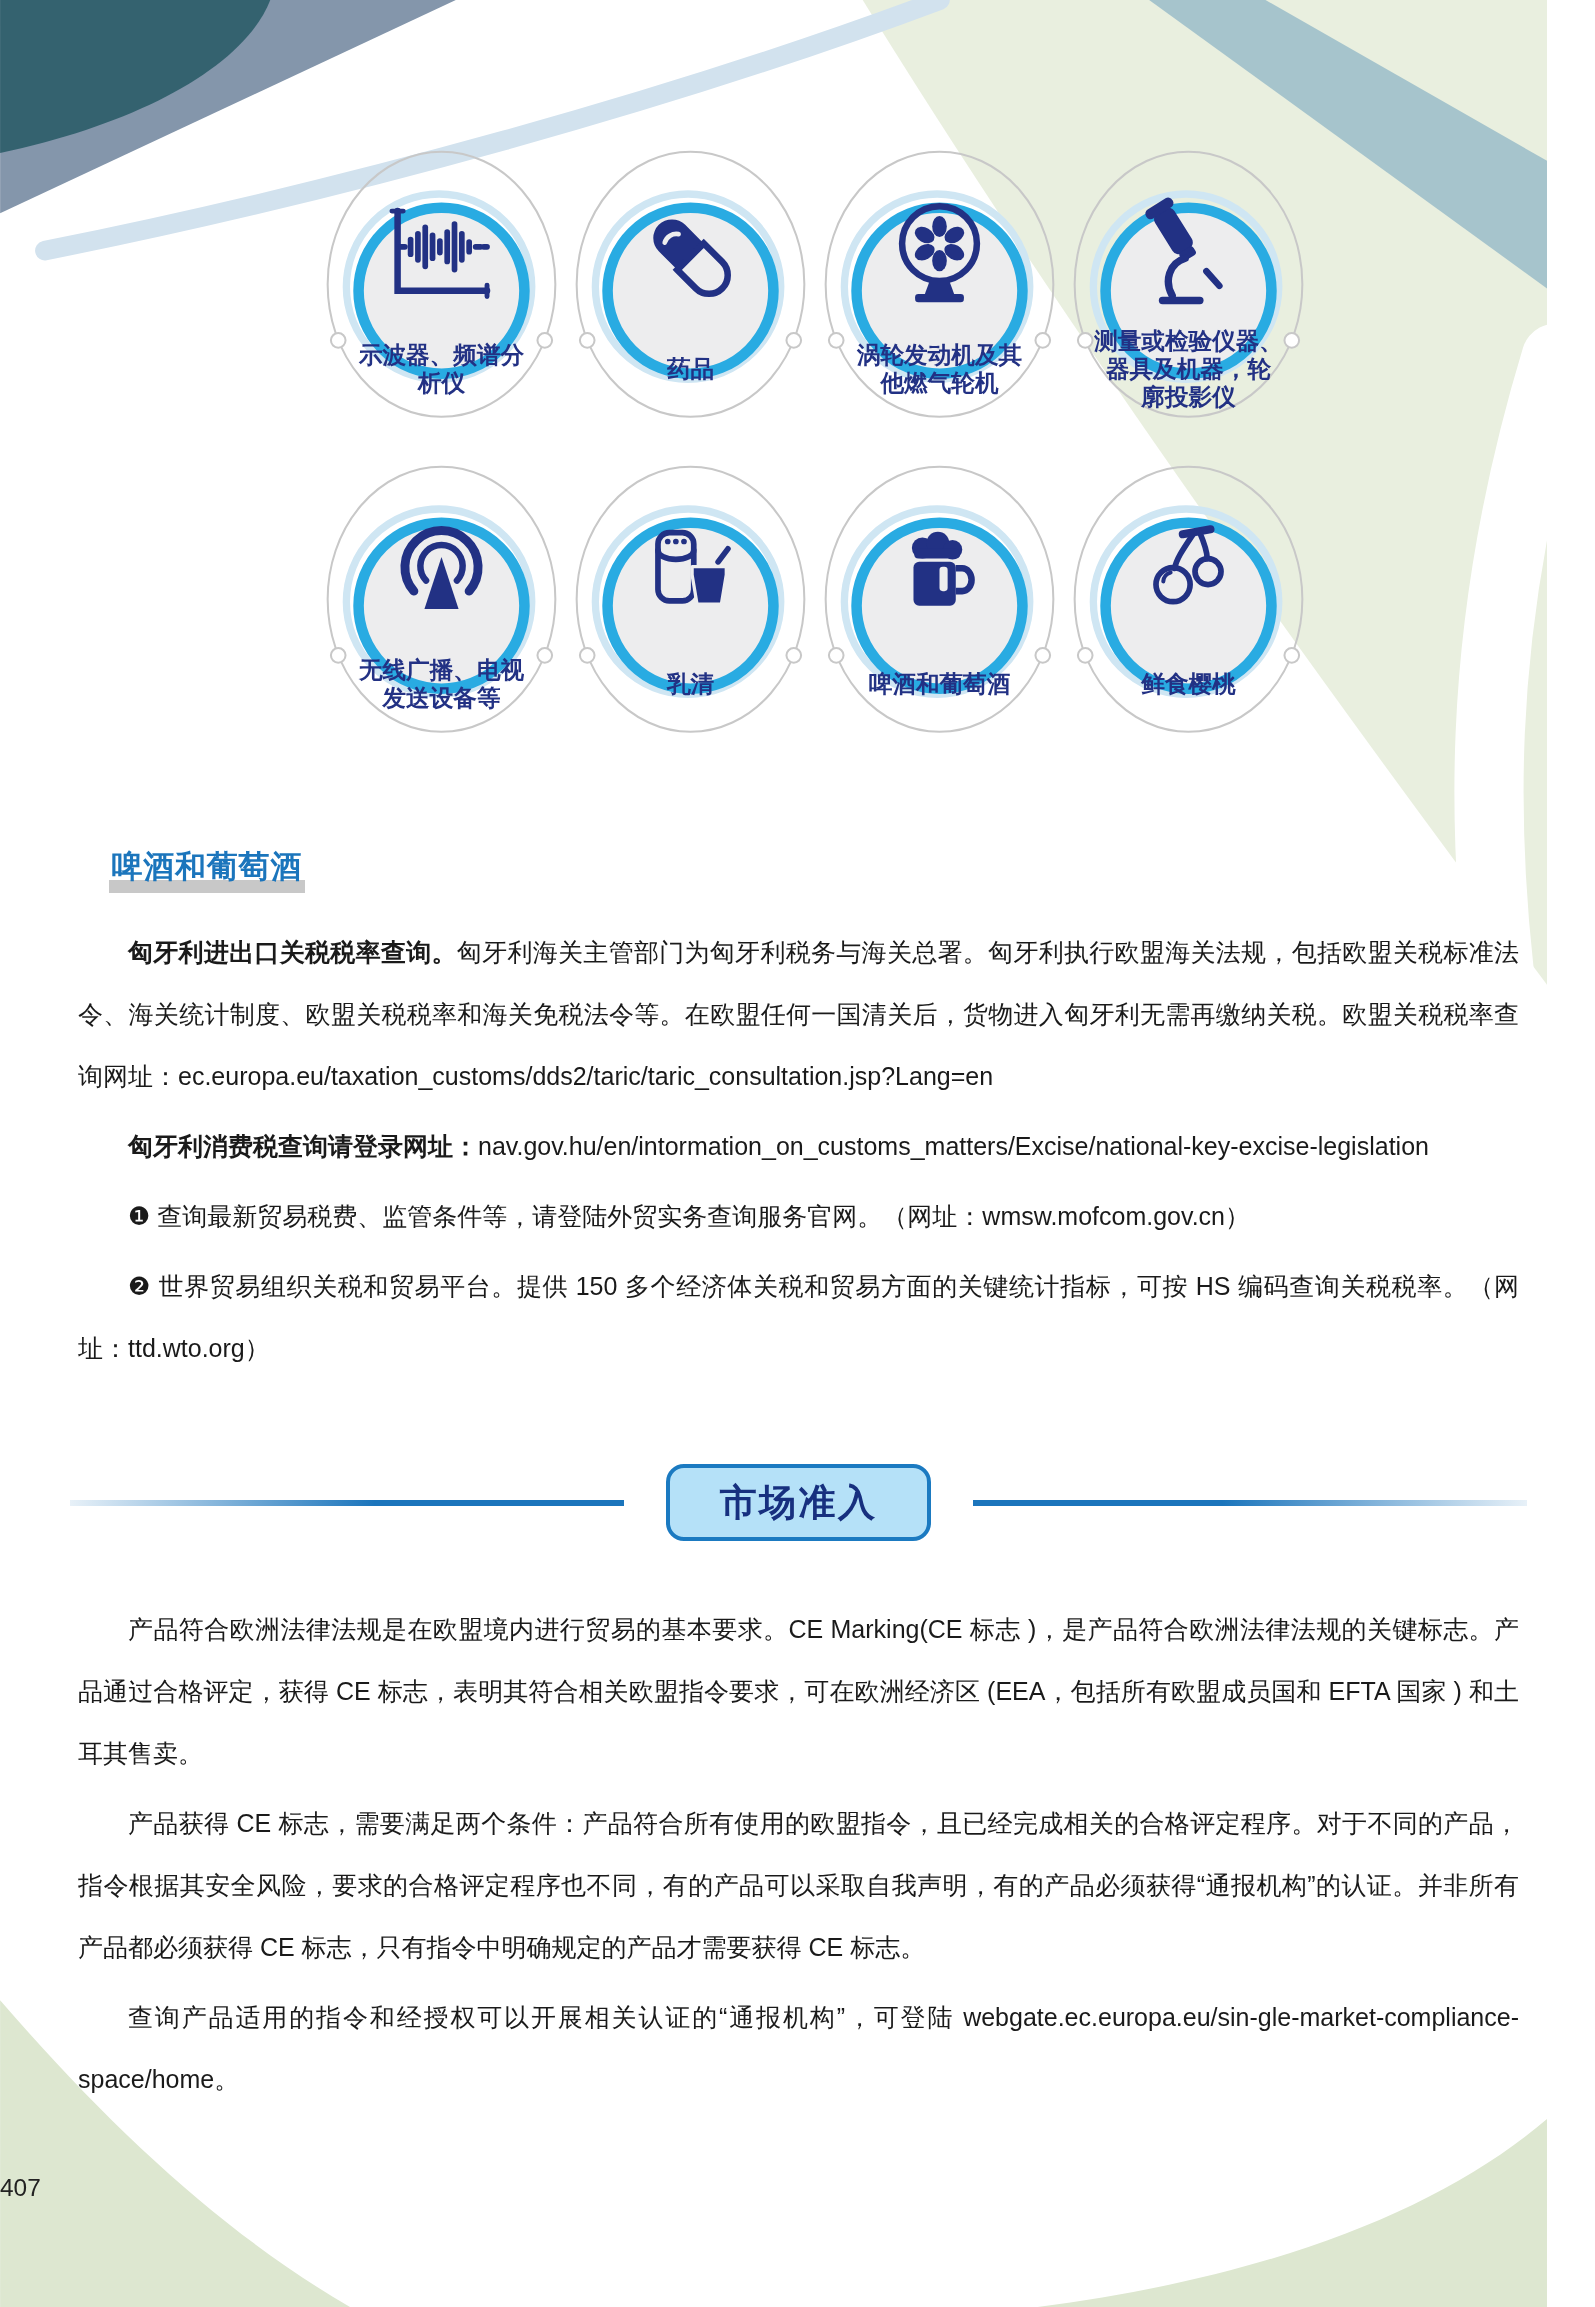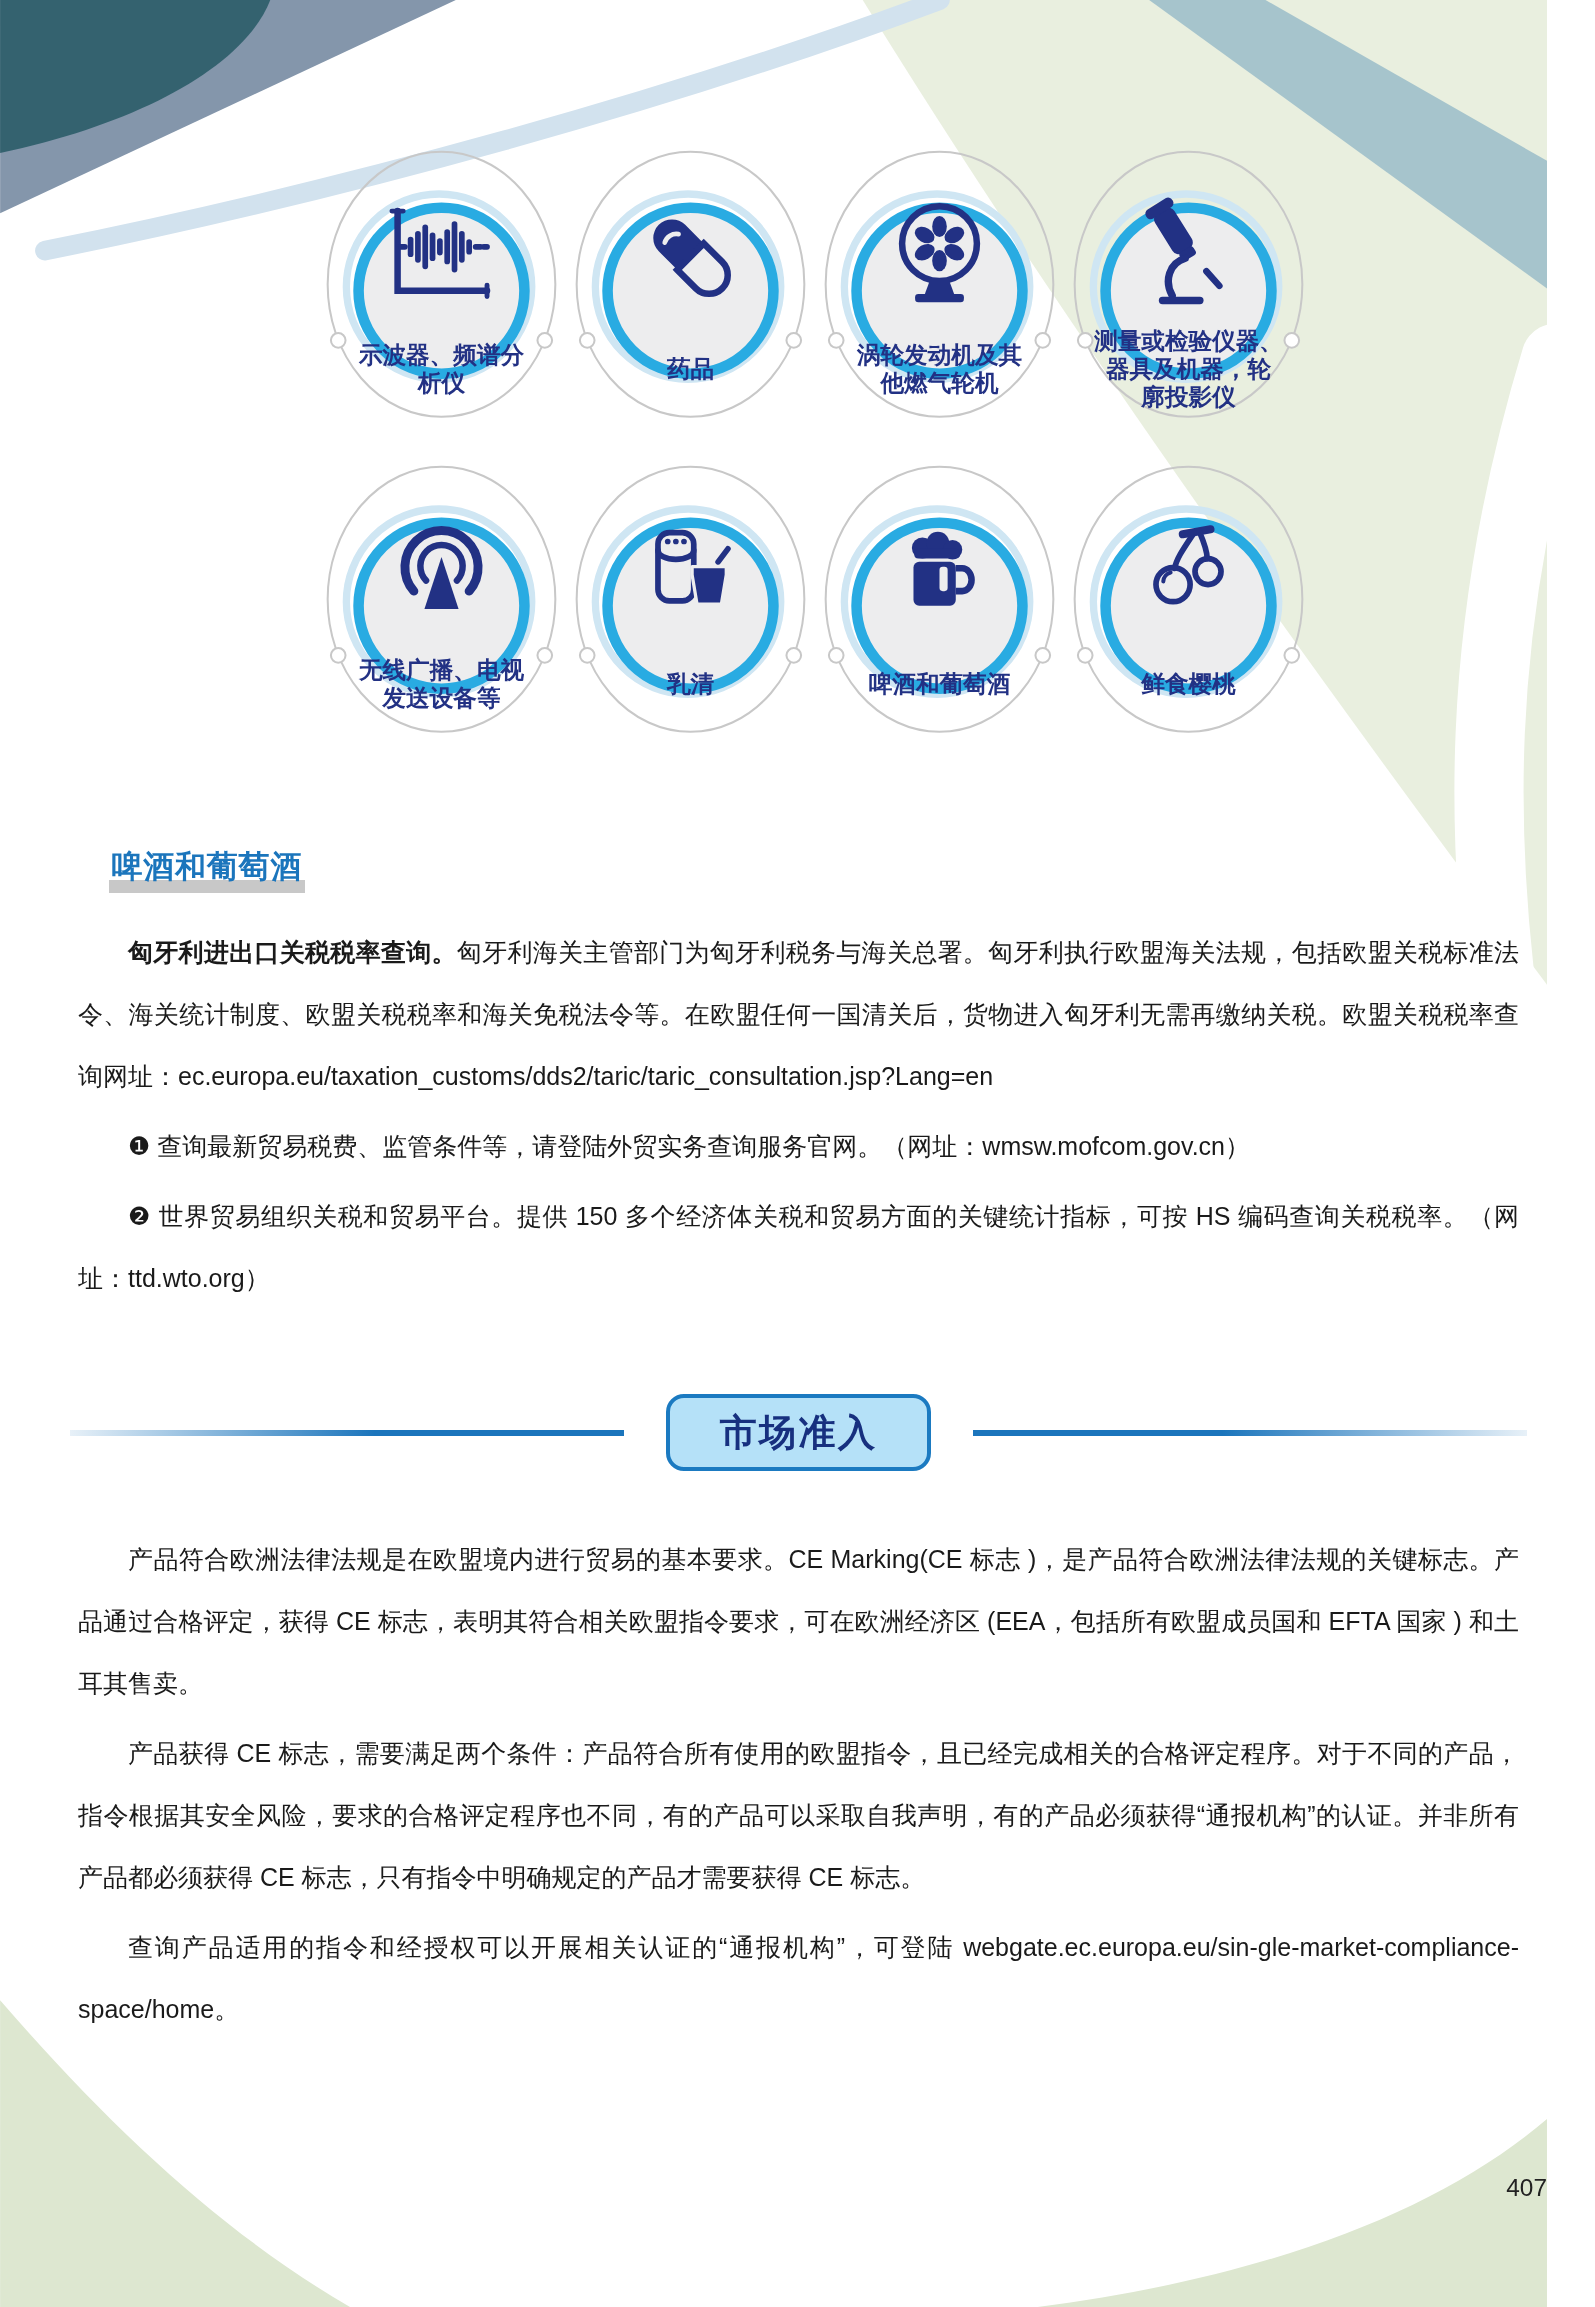--- a/index.html
+++ b/index.html
@@ -26,21 +26,21 @@
   .body p{margin:8px;font-size:25px;line-height:62px;text-align:justify;text-indent:2em;}
   .body p b{font-weight:700;}
   
   .badge-row{display:flex;align-items:center;margin:85px 0 57px 0;gap:42px;}
   .hline{flex:1;height:5.7px;}
   .hline.l{background:linear-gradient(90deg, rgba(27,117,188,0.10), #1b75bc 55%);}
   .hline.r{background:linear-gradient(270deg, rgba(27,117,188,0.10), #1b75bc 55%);}
   .badge{padding:9.8px 50px;background:#b5e1f8;border:4.1px solid #1b7ac1;border-radius:18px;
        font-size:37px;font-weight:800;color:#17307f;letter-spacing:2.4px;white-space:nowrap;}
   
-  .pagenum{position:absolute;left:0;top:2174px;width:100%;text-align:right;
+  .pagenum{position:absolute;left:0;top:2174px;width:100%;text-align:left;
        font-size:24.4px;color:#222;z-index:2;}
 </style>
 </head>
 <body>
 
 <div class="page">
 
   <svg class="bg" width="1596" height="2307" viewBox="0 0 1961 2835">
 
     <path d="M1060,0 L1961,0 L1961,1290 Q1380,520 1060,0 Z" fill="#e9efdf"></path>
@@ -236,20 +236,21 @@
     </div>
 
   </div>
 
   <div class="body">
 
     <h2 class="sec-h"><span class="hl">啤酒和葡萄酒</span></h2>
 
     <p><b>匈牙利进出口关税税率查询。</b><span>匈牙利海关主管部门为匈牙利税务与海关总署。匈牙利执行欧盟海关法规，包括欧盟关税标准法令、海关统计制度、欧盟关税税率和海关免税法令等。在欧盟任何一国清关后，货物进入匈牙利无需再缴纳关税。欧盟关税税率查询网址：ec.europa.eu/taxation_customs/dds2/taric/taric_consultation.jsp?Lang=en</span></p>
 
+    <p><b>匈牙利消费税查询请登录网址：</b><span>nav.gov.hu/en/intormation_on_customs_matters/Excise/national-key-excise-legislation</span></p>
 
     <p>❶ 查询最新贸易税费、监管条件等，请登陆外贸实务查询服务官网。（网址：wmsw.mofcom.gov.cn）</p>
 
     <p>❷ 世界贸易组织关税和贸易平台。提供 150 多个经济体关税和贸易方面的关键统计指标，可按 HS 编码查询关税税率。（网址：ttd.wto.org）</p>
 
     <div class="badge-row">
       <div class="hline l"></div>
       <div class="badge">市场准入</div>
       <div class="hline r"></div>
     </div>

